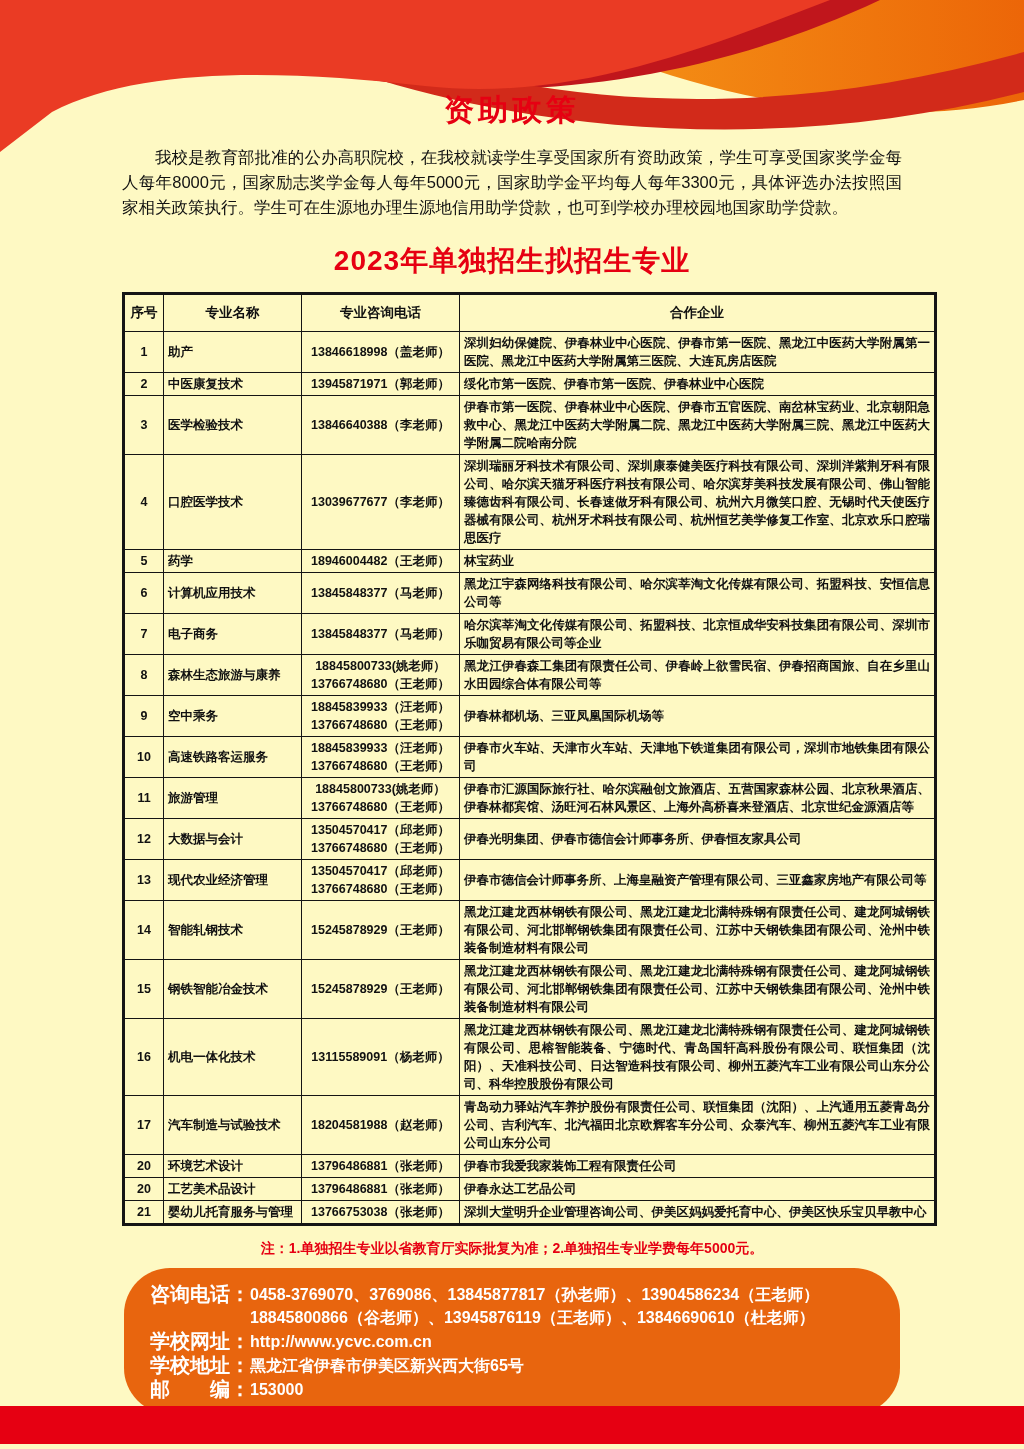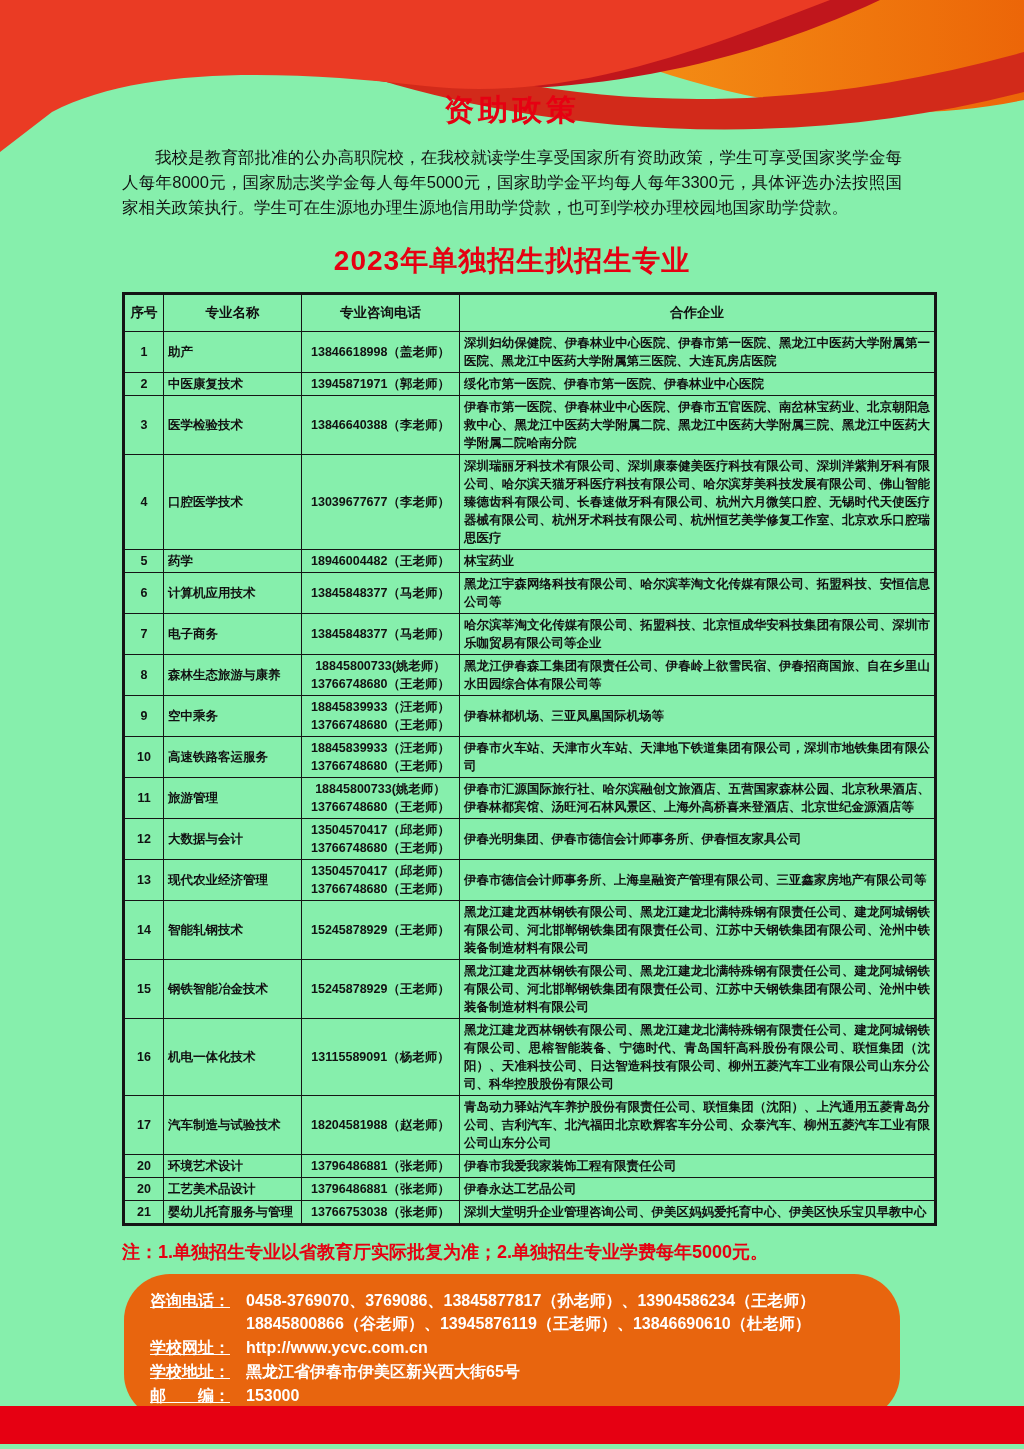--- a/index.html
+++ b/index.html
@@ -1,20 +1,20 @@
 <!DOCTYPE html>
 <html lang="zh" style="--accent_red: #e60012; --orange_box: #e8650e; --ribbon_red: #ea3b24; --ribbon_dark: #c0161c; --ribbon_overlay: #d22a1a; --table_border: #151515;"><head>
 <meta charset="utf-8">
 <style>
   html,body{margin:0;padding:0;background:#fff;}
   .page{
     position:relative;
     width:1024px;height:1449px;
     margin:0 auto;
-    background:#86efac;
+    background:#fef9c3;
     overflow:hidden;
     font-family:"Liberation Sans","DejaVu Sans",sans-serif;
     color:#1a1a1a;
   }
   .ribbon{position:absolute;top:0;left:0;width:1024px;height:165px;display:block;}
   .content{position:relative;width:780px;margin:0 auto;padding-top:90px;}
   .title1{
     margin:0 0 14px 0;text-align:center;
     font-size:30px;font-weight:700;letter-spacing:4px;
     color:var(--accent_red,#e60012);
@@ -38,33 +38,33 @@
   table.majors th,table.majors td{
     border:1.5px solid var(--table_border,#151515);
     padding:2px 4px;vertical-align:middle;
   }
   table.majors th{height:32px;font-size:13.5px;font-weight:700;text-align:center;}
   td.c-no{text-align:center;}
   td.c-major{text-align:left;padding-left:6px;}
   td.c-phone{text-align:center;white-space:pre-line;}
   td.c-partners{text-align:left;padding-left:5px;text-align:justify;}
   .note{
-    margin:14px 0 10px 0;text-align:left;
-    font-size:18px;font-weight:700;
+    margin:14px 0 10px 0;text-align:center;
+    font-size:14px;font-weight:700;
     color:var(--accent_red,#e60012);
   }
   .orange-box{
     width:730px;margin:4px auto 0 auto;
     background:var(--orange_box,#e8650e);
     border-radius:46px;
     padding:14px 20px 12px 26px;
     color:#fff;
   }
   .f-row{display:flex;align-items:flex-start;margin:1px 0;}
-  .f-label{flex:0 0 96px;font-size:16px;font-weight:700;line-height:23px;white-space:pre;text-decoration:underline;}
+  .f-label{flex:0 0 96px;font-size:20px;font-weight:700;line-height:23px;white-space:pre;}
   .f-value{flex:1;font-size:16px;font-weight:700;line-height:23px;white-space:pre-line;word-break:break-all;}
   .bottom-bar{
     position:absolute;left:0;right:0;bottom:5px;height:38px;
     background:var(--accent_red,#e60012);
   }
 </style>
 </head>
 <body>
 
 <div class="page">

